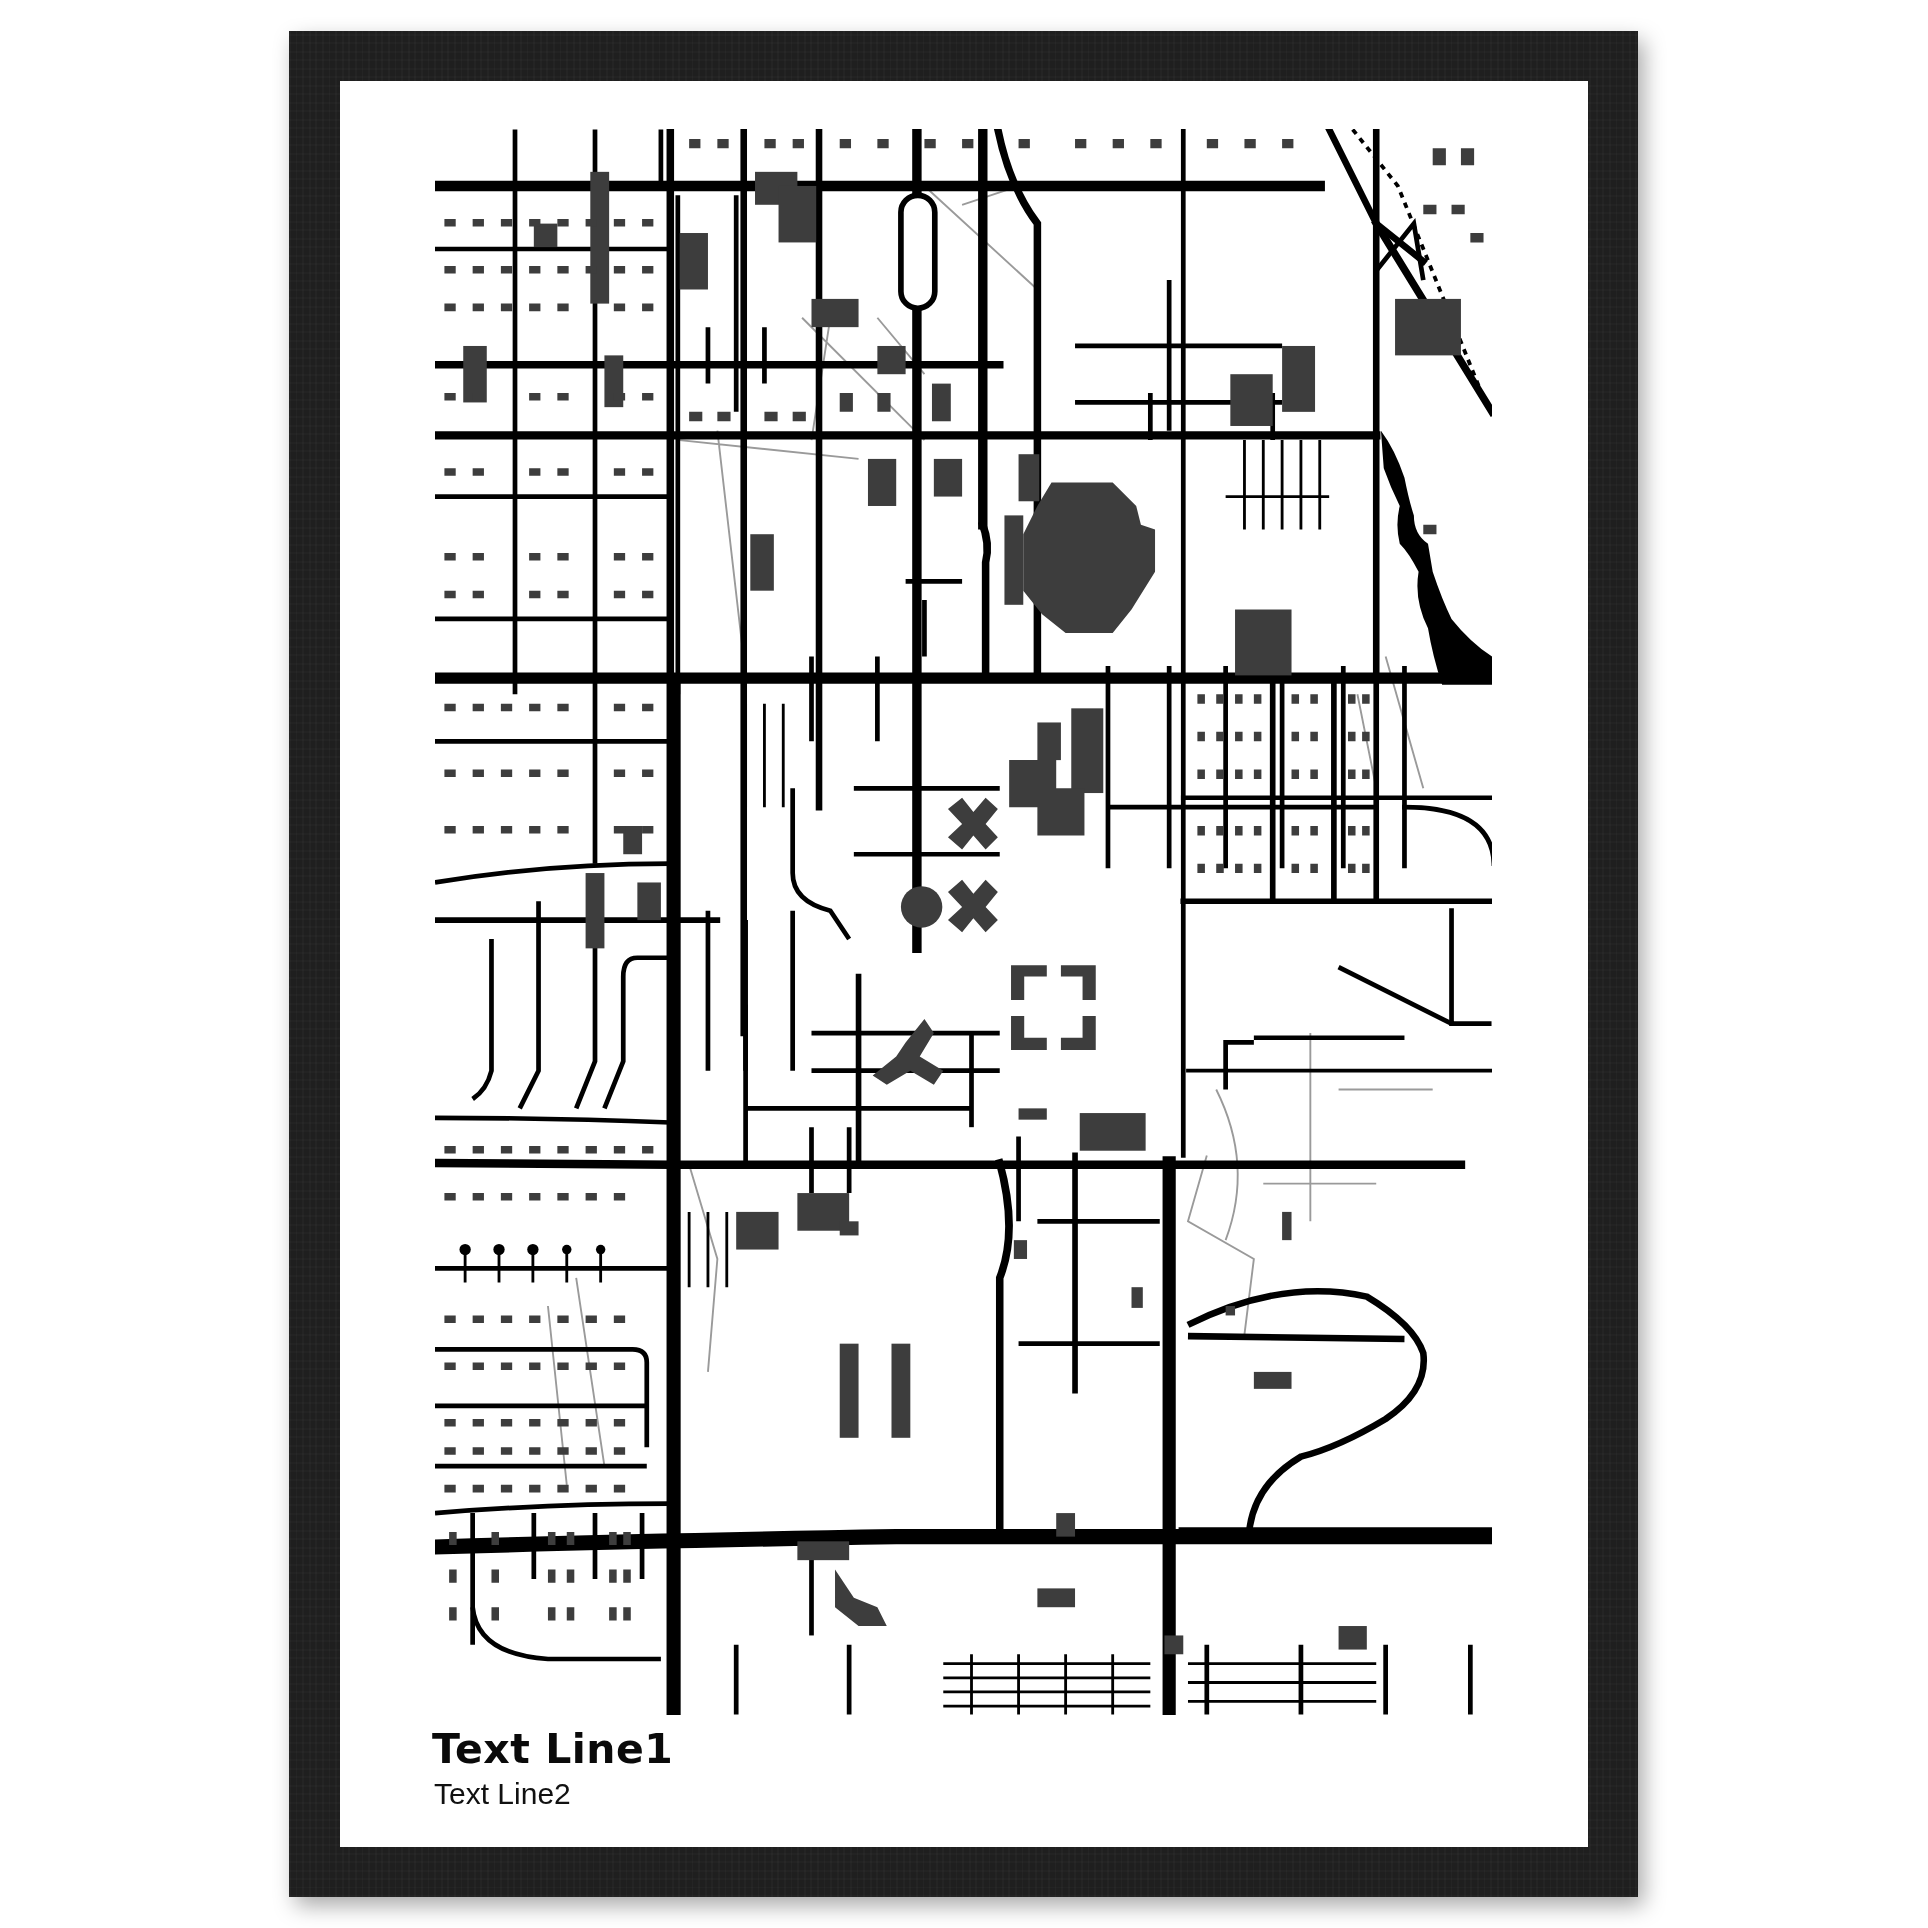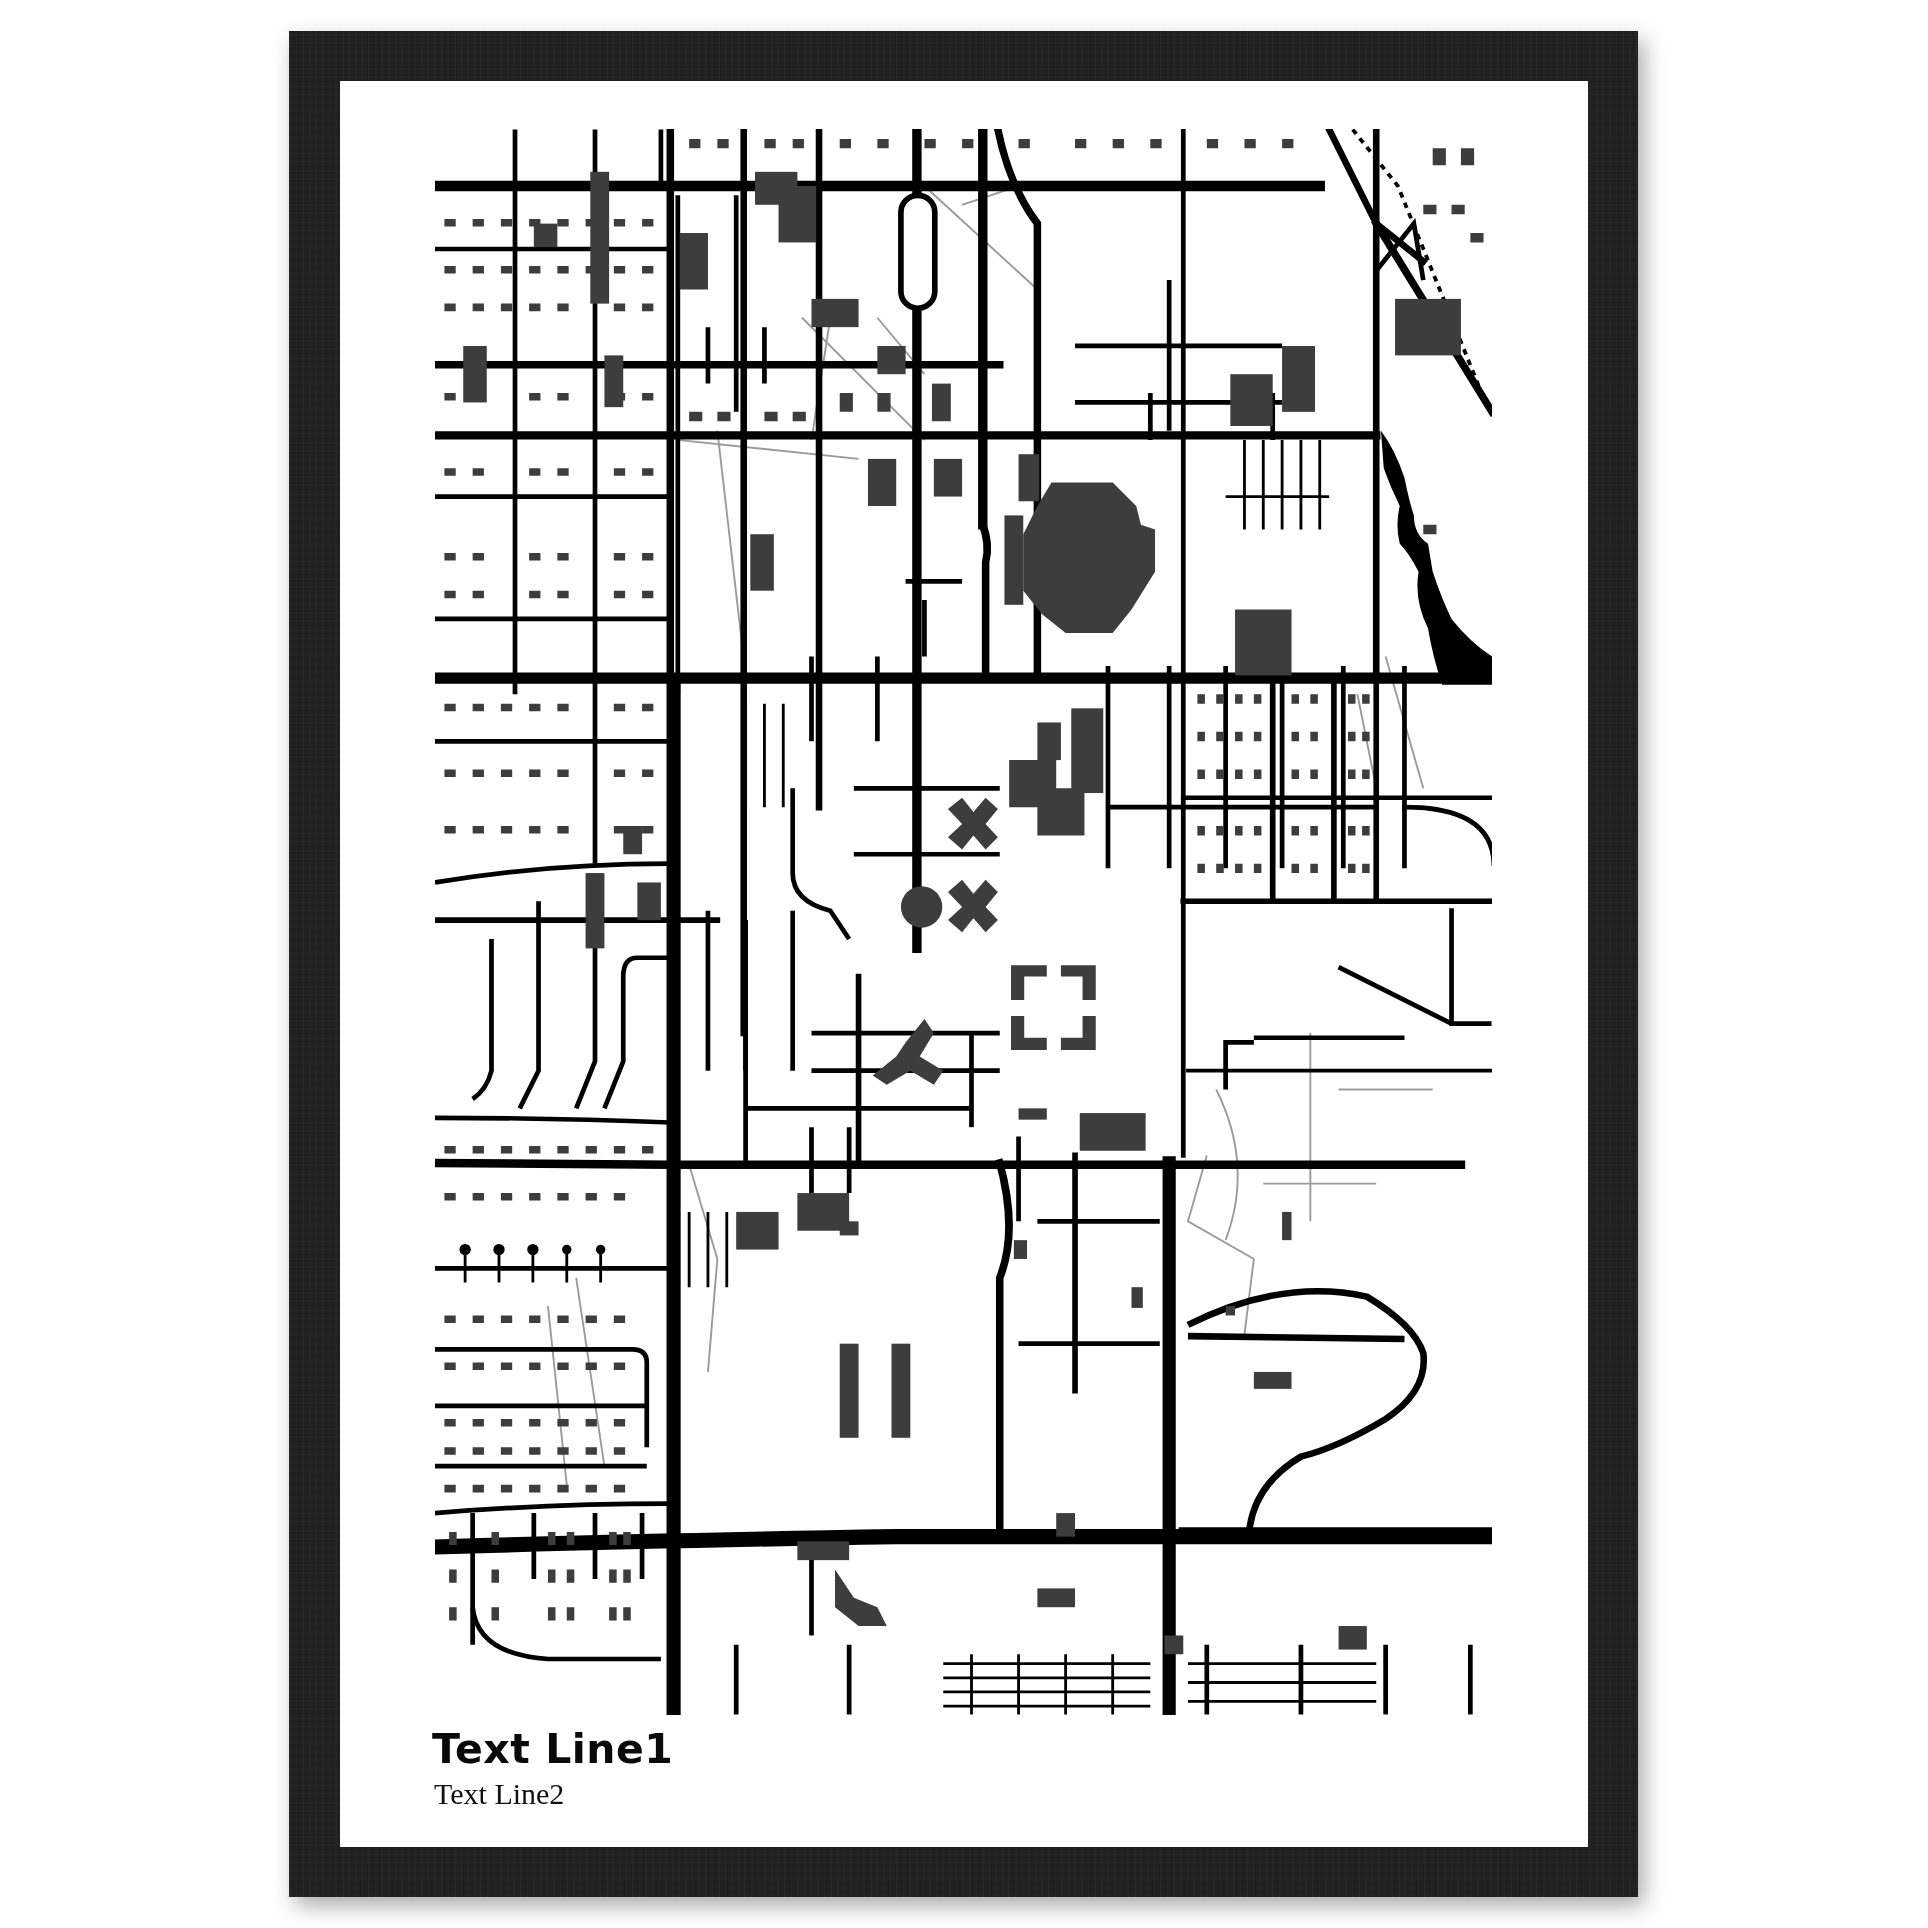--- a/index.html
+++ b/index.html
@@ -16,21 +16,21 @@
   }
   .map {
     position:absolute; left:435px; top:129px; width:1057px; height:1586px; overflow:hidden; background:#fff;
   }
   .map svg { display:block; }
   .title {
     position:absolute; left:432px; top:1729px; font-size:41px; font-weight:bold; color:#0a0a0a; letter-spacing:0.5px;
     font-family:"DejaVu Sans", sans-serif; line-height:1;
   }
   .subtitle {
-    position:absolute; left:434px; top:1779px; font-size:30px; color:#111; font-family:Liberation Serif, serif; line-height:1;
+    position:absolute; left:434px; top:1779px; font-size:30px; color:#111; font-family:Liberation Sans, sans-serif; line-height:1;
   }
 </style>
 </head>
 <body>
 
 <div class="frame"></div>
 <div class="mat"></div>
 
 <div class="map">
 <svg width="1057" height="1586" viewBox="0 0 1123 1684" xmlns="http://www.w3.org/2000/svg">

